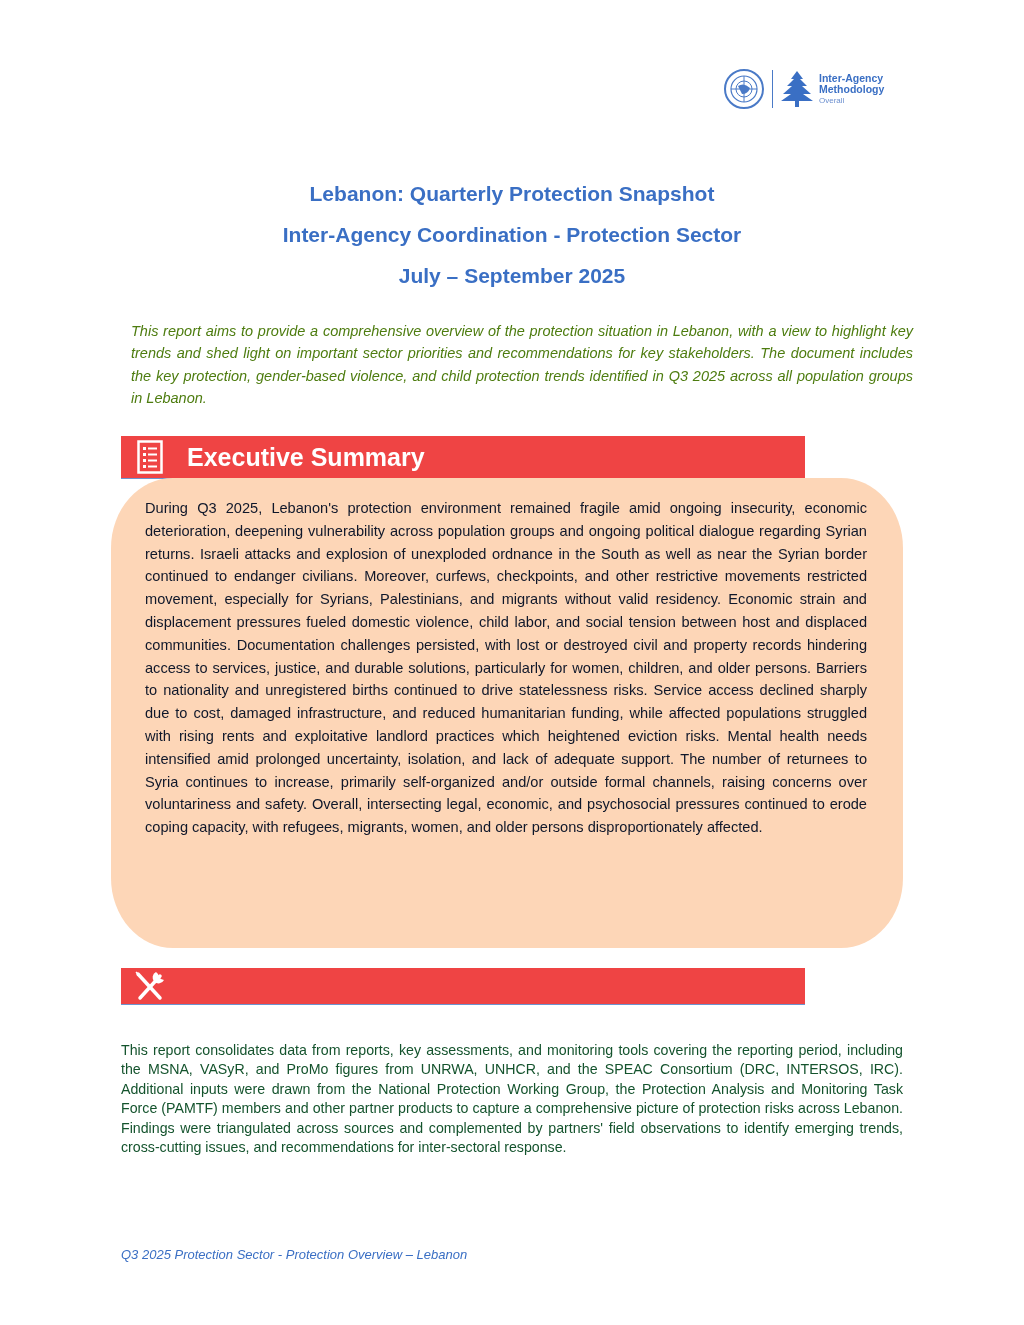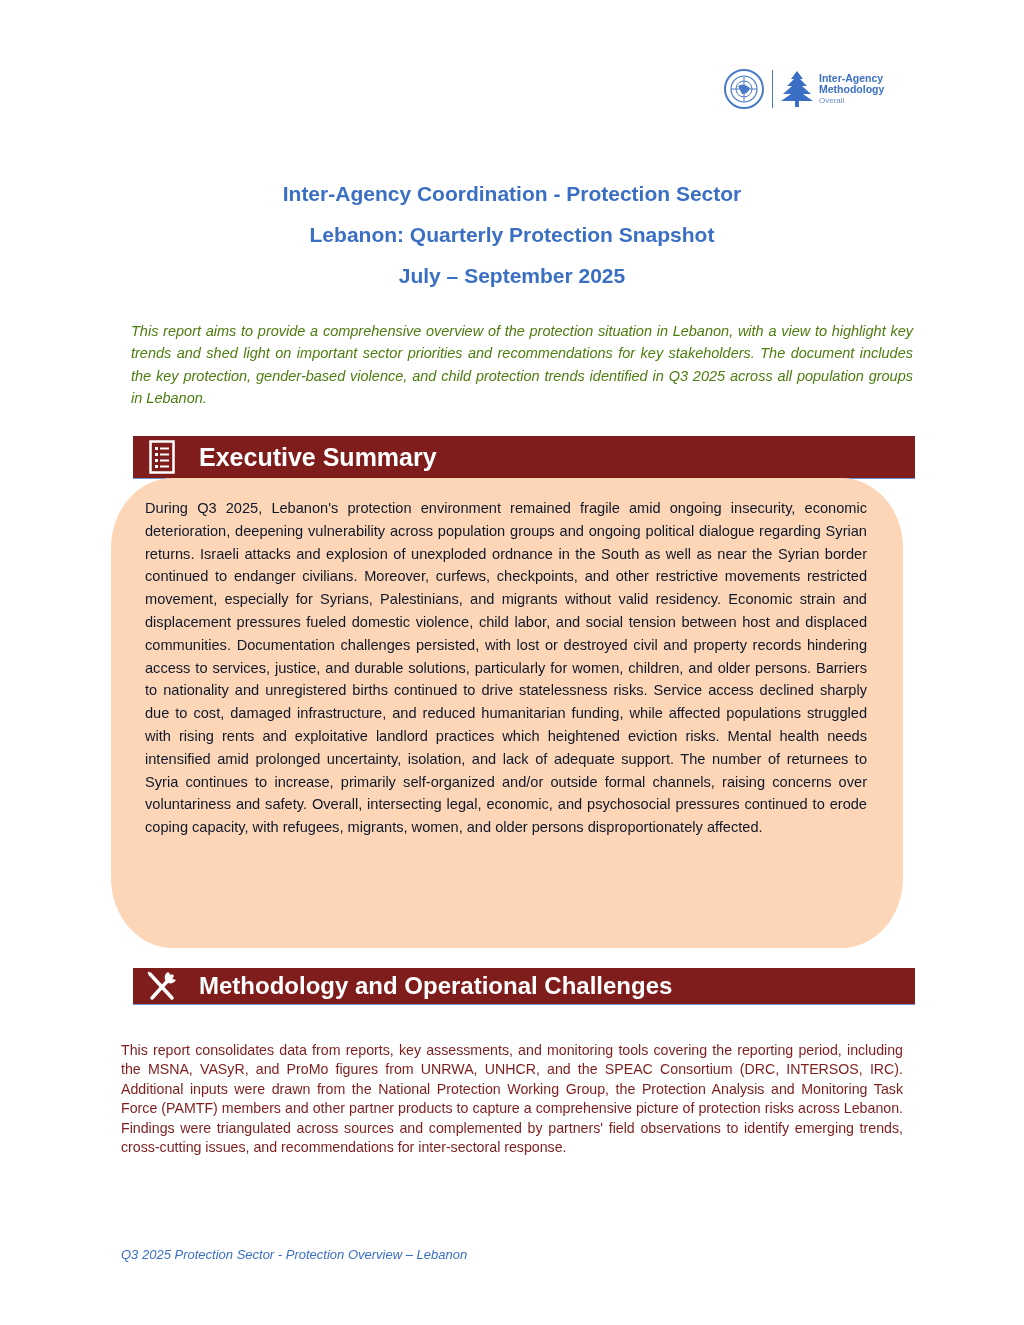--- a/index.html
+++ b/index.html
@@ -11,30 +11,30 @@
   .logo .divider { width: 1px; height: 38px; background: #4a7ac7; margin: 0 6px 0 7px; }
   .logo .cedar { width: 36px; height: 40px; }
   .logo .txt { margin-left: 4px; line-height: 11px; font-size: 10.5px; font-weight: bold; color: #3a6fc4; }
   .logo .txt .small { font-size: 8px; font-weight: normal; color: #6b8fcf; }
 
   .titles { position: absolute; left: 0; width: 1024px; top: 180px; text-align: center; color: #3a6fc4; font-weight: bold; font-size: 21px; }
   .titles div { height: 41px; line-height: 28px; }
 
   .intro { position: absolute; left: 131px; top: 320px; width: 782px; font-size: 14.5px; line-height: 22.3px; font-style: italic; text-align: justify; color: #4d7c0f; }
 
-  .section-bar { position: absolute; left: 121px; width: 782px; height: 43px; background: #7f1d1d; display: flex; align-items: center; color: #ffffff; font-weight: bold; font-size: 25px; border-bottom: 1px solid #6d94cf; margin-left: 12px; }
+  .section-bar { position: absolute; left: 121px; width: 684px; height: 43px; background: #ef4444; display: flex; align-items: center; color: #ffffff; font-weight: bold; font-size: 25px; border-bottom: 1px solid #6d94cf; }
   .section-bar .icon { width: 32px; height: 36px; margin-left: 13px; margin-right: 21px; display: flex; align-items: center; justify-content: center; }
   .bar-exec { top: 436px; }
   .bar-method { top: 968px; height: 37px; }
   .bar-method .title { font-size: 24px; }
 
   .summary-box { position: absolute; left: 111px; top: 478px; width: 792px; height: 470px; background: #fdd6b7; border-radius: 62px 62px 62px 62px / 70px 70px 70px 70px; }
   .summary-text { position: absolute; left: 145px; top: 497px; width: 722px; font-size: 14.6px; line-height: 22.8px; text-align: justify; color: #0f172a; }
 
-  .method-text { position: absolute; left: 121px; top: 1041px; width: 782px; font-size: 14.2px; line-height: 19.4px; text-align: justify; color: #7f1d1d; }
+  .method-text { position: absolute; left: 121px; top: 1041px; width: 782px; font-size: 14.2px; line-height: 19.4px; text-align: justify; color: #14532d; }
 
   .footer { position: absolute; left: 121px; top: 1247px; font-size: 13px; font-weight: normal; font-style: italic; color: #3a6fc4; }
 </style>
 </head>
 <body>
 
 <div class="logo">
   <svg class="un" viewBox="0 0 42 42">
     <circle cx="21" cy="21" r="19" fill="none" stroke="#4a7ac7" stroke-width="2"></circle>
     <circle cx="21" cy="21" r="13" fill="none" stroke="#4a7ac7" stroke-width="1.2"></circle>
@@ -49,22 +49,22 @@
     <rect x="16" y="32" width="4" height="6" fill="#3a6fc4"></rect>
   </svg>
   <div class="txt">
     <div>Inter-Agency</div>
     <div>Methodology</div>
     <div class="small">Overall</div>
   </div>
 </div>
 
 <div class="titles">
+  <div>Lebanon: Quarterly Protection Snapshot</div>
   <div>Inter-Agency Coordination - Protection Sector</div>
-  <div>Lebanon: Quarterly Protection Snapshot</div>
   <div>July – September 2025</div>
 </div>
 
 <p class="intro">This report aims to provide a comprehensive overview of the protection situation in Lebanon, with a view to highlight key trends and shed light on important sector priorities and recommendations for key stakeholders. The document includes the key protection, gender-based violence, and child protection trends identified in Q3 2025 across all population groups in Lebanon.</p>
 
 <div class="section-bar bar-exec">
   <span class="icon">
     <svg width="26" height="34" viewBox="0 0 26 34">
       <rect x="1.5" y="1.5" width="23" height="31" fill="none" stroke="#fff" stroke-width="2.5"></rect>
       <rect x="6" y="7" width="3" height="3" fill="#fff"></rect>
@@ -85,18 +85,17 @@
 
 <div class="section-bar bar-method">
   <span class="icon">
     <svg width="32" height="32" viewBox="0 0 32 32">
       <line x1="4" y1="4" x2="26" y2="28" stroke="#fff" stroke-width="3.5" stroke-linecap="round"></line>
       <line x1="2" y1="2" x2="7" y2="7" stroke="#fff" stroke-width="1.5"></line>
       <line x1="26" y1="6" x2="6" y2="28" stroke="#fff" stroke-width="3.5" stroke-linecap="round"></line>
       <path d="M22 2 a6 6 0 1 0 8 8 l-3 -1 -2 -2 -1 -3 z" fill="#fff"></path>
     </svg>
   </span>
-  <span class="title">Methodology and Operational Challenges</span>
 </div>
 
 <p class="method-text">This report consolidates data from reports, key assessments, and monitoring tools covering the reporting period, including the MSNA, VASyR, and ProMo figures from UNRWA, UNHCR, and the SPEAC Consortium (DRC, INTERSOS, IRC). Additional inputs were drawn from the National Protection Working Group, the Protection Analysis and Monitoring Task Force (PAMTF) members and other partner products to capture a comprehensive picture of protection risks across Lebanon. Findings were triangulated across sources and complemented by partners' field observations to identify emerging trends, cross-cutting issues, and recommendations for inter-sectoral response.</p>
 
 <div class="footer">Q3 2025 Protection Sector - Protection Overview – Lebanon</div>
 
 </body></html>

